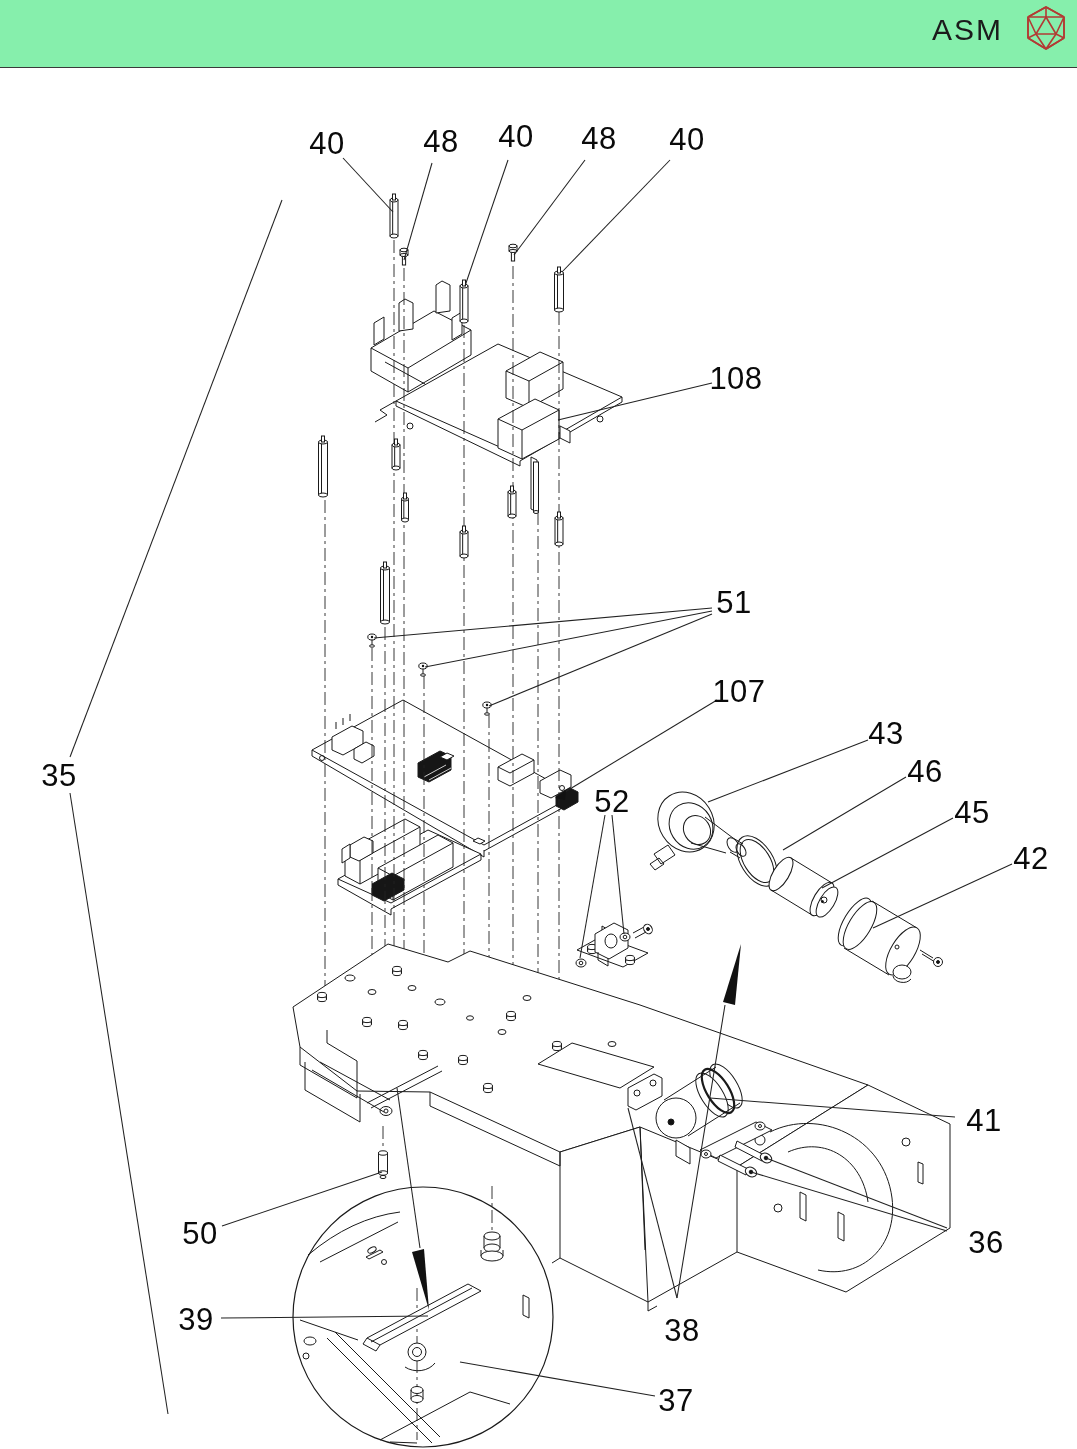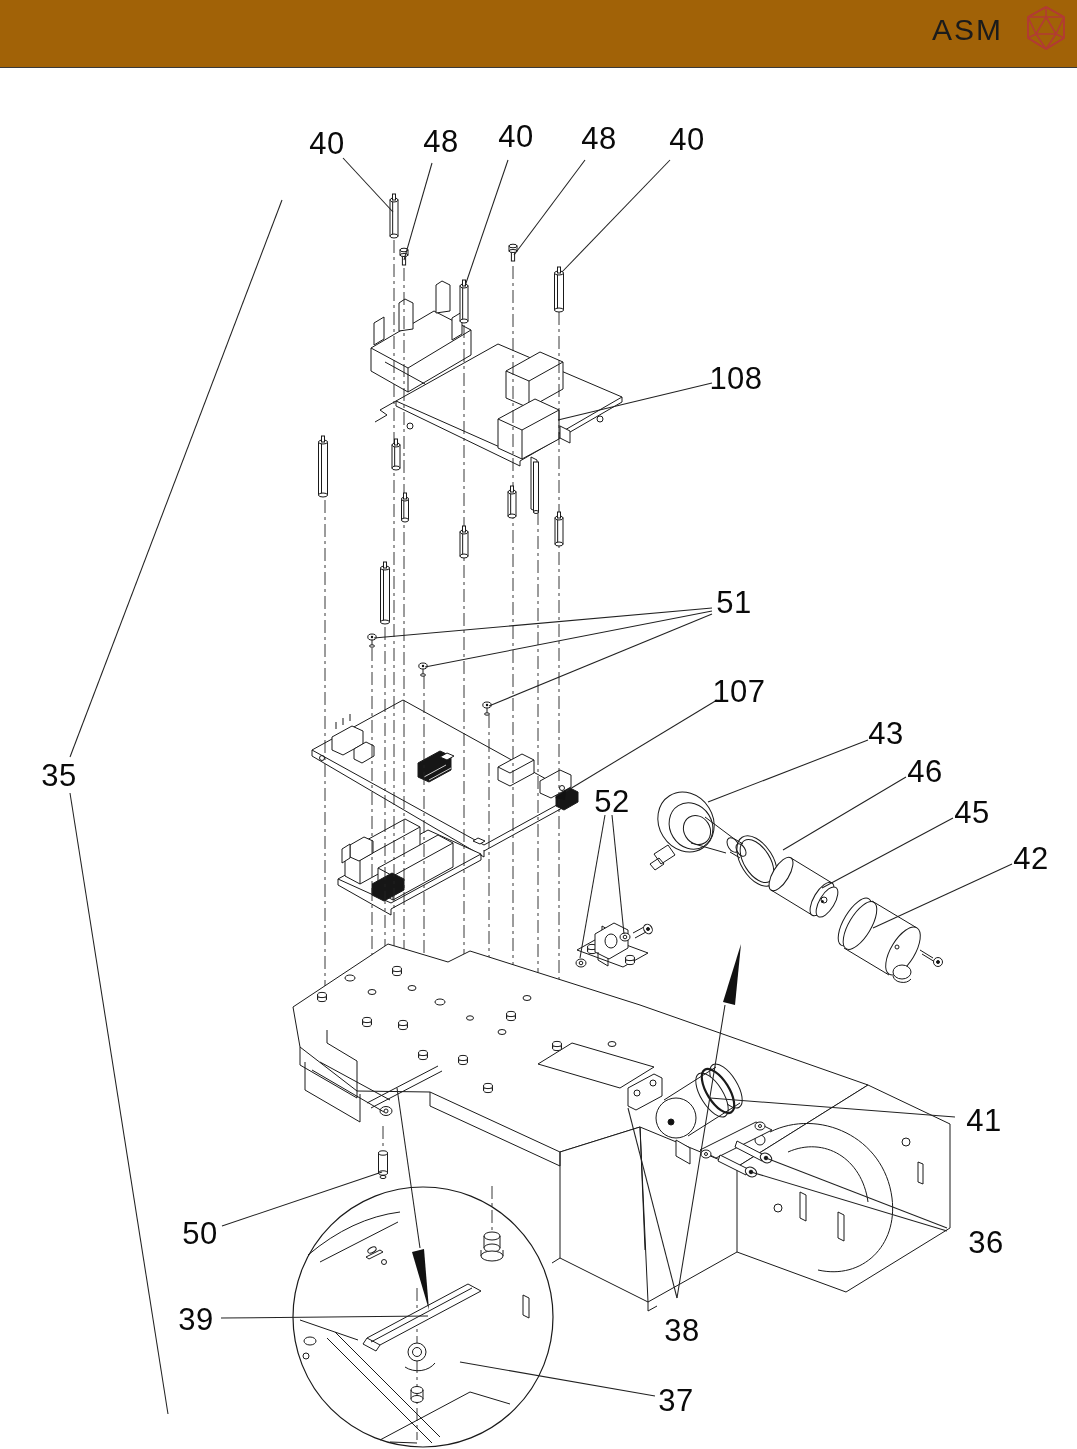--- a/index.html
+++ b/index.html
@@ -1,17 +1,17 @@
 <!DOCTYPE html>
 <html><head>
 <meta charset="utf-8">
 <style>
   html,body{margin:0;padding:0;background:#fff;}
   body{width:1077px;height:1449px;position:relative;font-family:"Liberation Sans",sans-serif;overflow:hidden;}
-  #header{position:absolute;top:0;left:0;width:1077px;height:68px;border-bottom:1.5px solid #3a3a3a;box-sizing:border-box;background:#a16207;z-index:2;}
+  #header{position:absolute;top:0;left:0;width:1077px;height:68px;border-bottom:1.5px solid #3a3a3a;box-sizing:border-box;background:#86efac;z-index:2;}
   #brand{position:absolute;top:13px;right:74px;font-size:30px;letter-spacing:2px;color:#1b1b1b;}
   #logo{position:absolute;top:5px;right:8px;width:46px;height:46px;}
   #diagram{position:absolute;top:0;left:0;z-index:1;}
   .cdash{stroke:#222;stroke-width:0.9;stroke-dasharray:13 4 3 4;fill:none;}
   .lead{stroke:#222;stroke-width:1.05;fill:none;}
   .part{fill:#fff;stroke:#1a1a1a;stroke-width:1;}
   .callout{font-family:"Liberation Sans",sans-serif;font-size:31px;fill:#0a0a0a;text-anchor:middle;letter-spacing:.5px;}
 </style>
 </head>
 <body>

